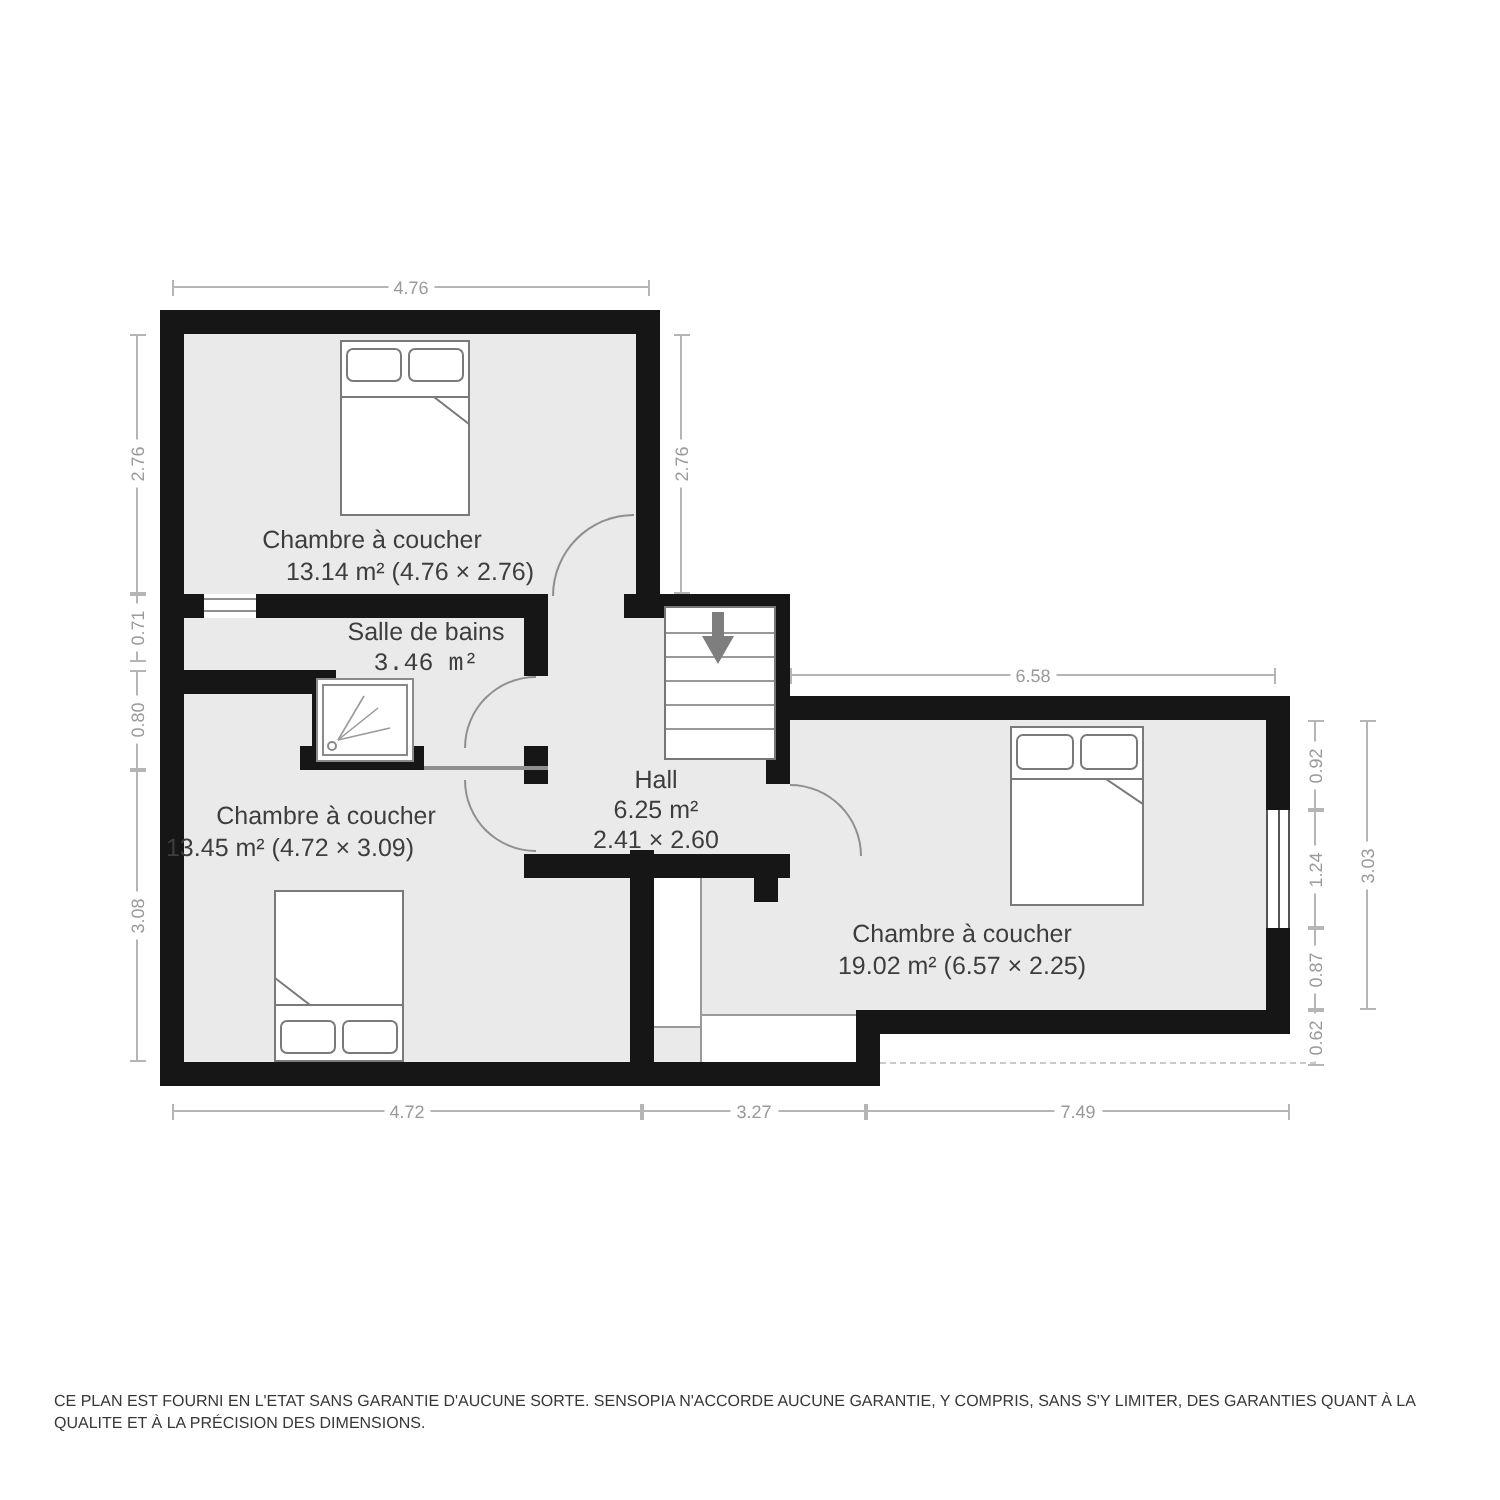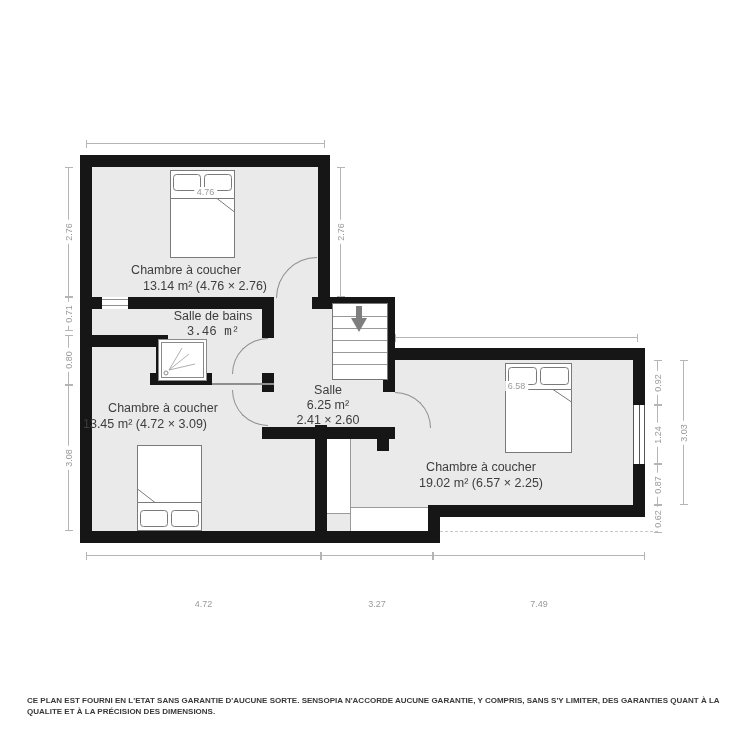--- a/index.html
+++ b/index.html
@@ -7,39 +7,39 @@
           font-family:"Liberation Sans",sans-serif;}
   .floor{position:absolute;background:#eaeaea;}
   .void{position:absolute;background:#fff;}
   .wall{position:absolute;background:#161616;}
   .thin{position:absolute;background:#8f8f8f;}
   .gapline{position:absolute;background:#8f8f8f;}
   .rlabel{position:absolute;transform:translate(-50%,-50%);font-size:12.5px;color:#3d3d3d;
           white-space:nowrap;text-align:center;}
   .dim{position:absolute;font-size:9px;color:#9a9a9a;}
   .dim.h{border-top:1px solid #b5b5b5;height:0;}
-  .dim.h>span{position:absolute;left:50%;top:0;transform:translate(-50%,-50%);background:#fff;padding:0 3px;white-space:nowrap;margin-top:48px;}
+  .dim.h>span{position:absolute;left:50%;top:0;transform:translate(-50%,-50%);background:#fff;padding:0 3px;white-space:nowrap;}
   .dim.h::before,.dim.h::after{content:"";position:absolute;top:-4px;width:1px;height:8px;background:#b5b5b5;}
   .dim.h::before{left:0;}.dim.h::after{right:0;}
   .dim.v{border-left:1px solid #b5b5b5;width:0;}
   .dim.v>span{position:absolute;top:50%;left:0;transform:translate(-50%,-50%) rotate(-90deg);background:#fff;padding:0 3px;white-space:nowrap;}
   .dim.v::before,.dim.v::after{content:"";position:absolute;left:-4px;height:1px;width:8px;background:#b5b5b5;}
   .dim.v::before{top:0;}.dim.v::after{bottom:0;}
   .arc{position:absolute;border:0 solid #8f8f8f;}
   .arc.tl{border-left-width:1px;border-top-width:1px;border-top-left-radius:100%;}
   .arc.bl{border-left-width:1px;border-bottom-width:1px;border-bottom-left-radius:100%;}
   .arc.tr{border-right-width:1px;border-top-width:1px;border-top-right-radius:100%;}
   .stairs{position:absolute;background:#fff;border:1px solid #777;}
   .tread{position:absolute;left:0;right:0;height:1px;background:#999;}
   .win{position:absolute;background:#fff;border-left:1px solid #555;border-right:1px solid #555;}
   .win>i{position:absolute;left:50%;top:0;bottom:0;width:1px;background:#555;}
   .dashed{position:absolute;border-top:1px dashed #c9c9c9;height:0;}
   .icon{position:absolute;}
   #footer{position:absolute;left:27px;top:696px;width:706px;font-size:8px;line-height:10.5px;
-          color:#383838;font-weight:bold;}
+          color:#383838;}
 </style>
 </head>
 <body>
 
 <div id="canvas">
 
   <div class="floor" style="left:86px;top:161px;width:238px;height:142px;"></div>
   <div class="floor" style="left:86px;top:303px;width:235px;height:234px;"></div>
   <div class="floor" style="left:268px;top:297px;width:121px;height:140px;"></div>
   <div class="floor" style="left:389px;top:354px;width:250px;height:157px;"></div>
@@ -133,21 +133,21 @@
     <circle cx="8" cy="34" r="2" fill="#fff" stroke="#8a8a8a"></circle>
     <line x1="11" y1="31" x2="24" y2="9" stroke="#9a9a9a" stroke-width="0.8"></line>
     <line x1="11" y1="31" x2="31" y2="15" stroke="#9a9a9a" stroke-width="0.8"></line>
     <line x1="11" y1="31" x2="37" y2="25" stroke="#9a9a9a" stroke-width="0.8"></line>
   </svg>
 
   <div class="rlabel" style="left:186px;top:270px;">Chambre à coucher</div>
   <div class="rlabel" style="left:186px;top:286px;margin-left:19px;">13.14 m² (4.76 × 2.76)</div>
   <div class="rlabel" style="left:213px;top:316px;">Salle de bains</div>
   <div class="rlabel" style="left:213px;top:332px;font-family:Liberation Mono, monospace;">3.46 m²</div>
-  <div class="rlabel" style="left:328px;top:390px;">Salle</div>
+  <div class="rlabel" style="left:328px;top:390px;">Hall</div>
   <div class="rlabel" style="left:328px;top:405px;">6.25 m²</div>
   <div class="rlabel" style="left:328px;top:420px;">2.41 × 2.60</div>
   <div class="rlabel" style="left:163px;top:408px;">Chambre à coucher</div>
   <div class="rlabel" style="left:145px;top:424px;">13.45 m² (4.72 × 3.09)</div>
   <div class="rlabel" style="left:481px;top:467px;">Chambre à coucher</div>
   <div class="rlabel" style="left:481px;top:483px;">19.02 m² (6.57 × 2.25)</div>
 
   <div class="dim h" style="left:86px;top:143px;width:239px;">
       <span>4.76</span>
     </div>

